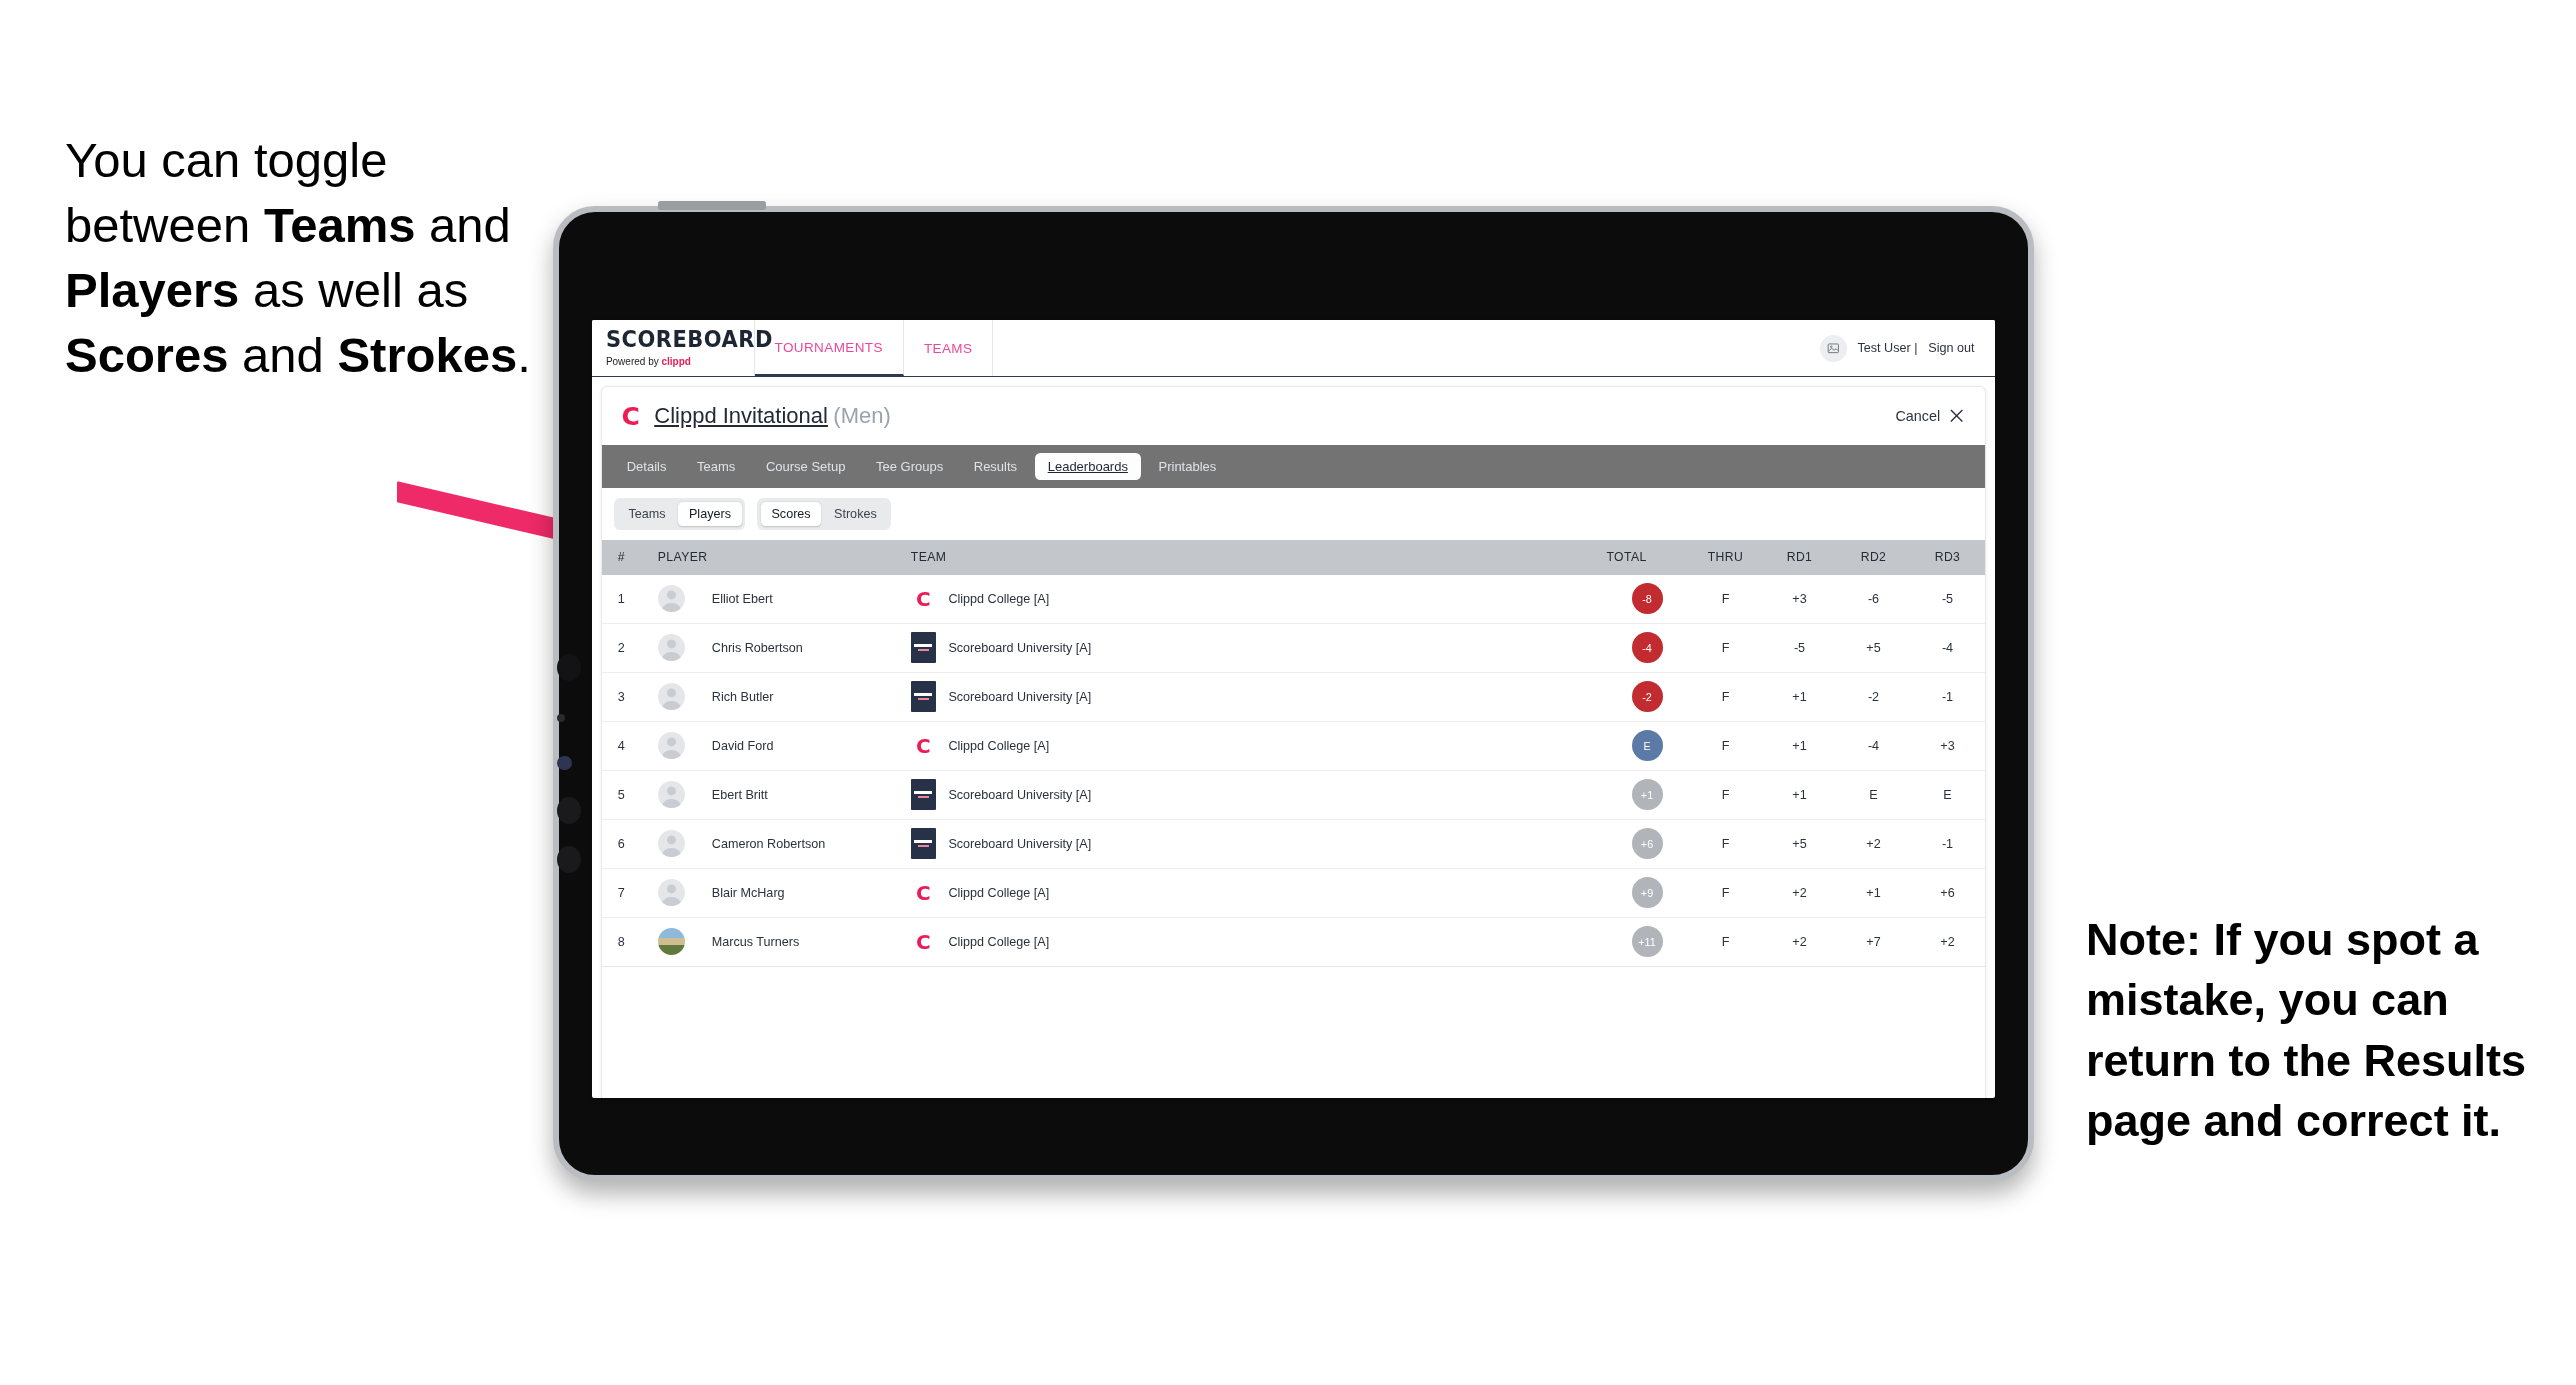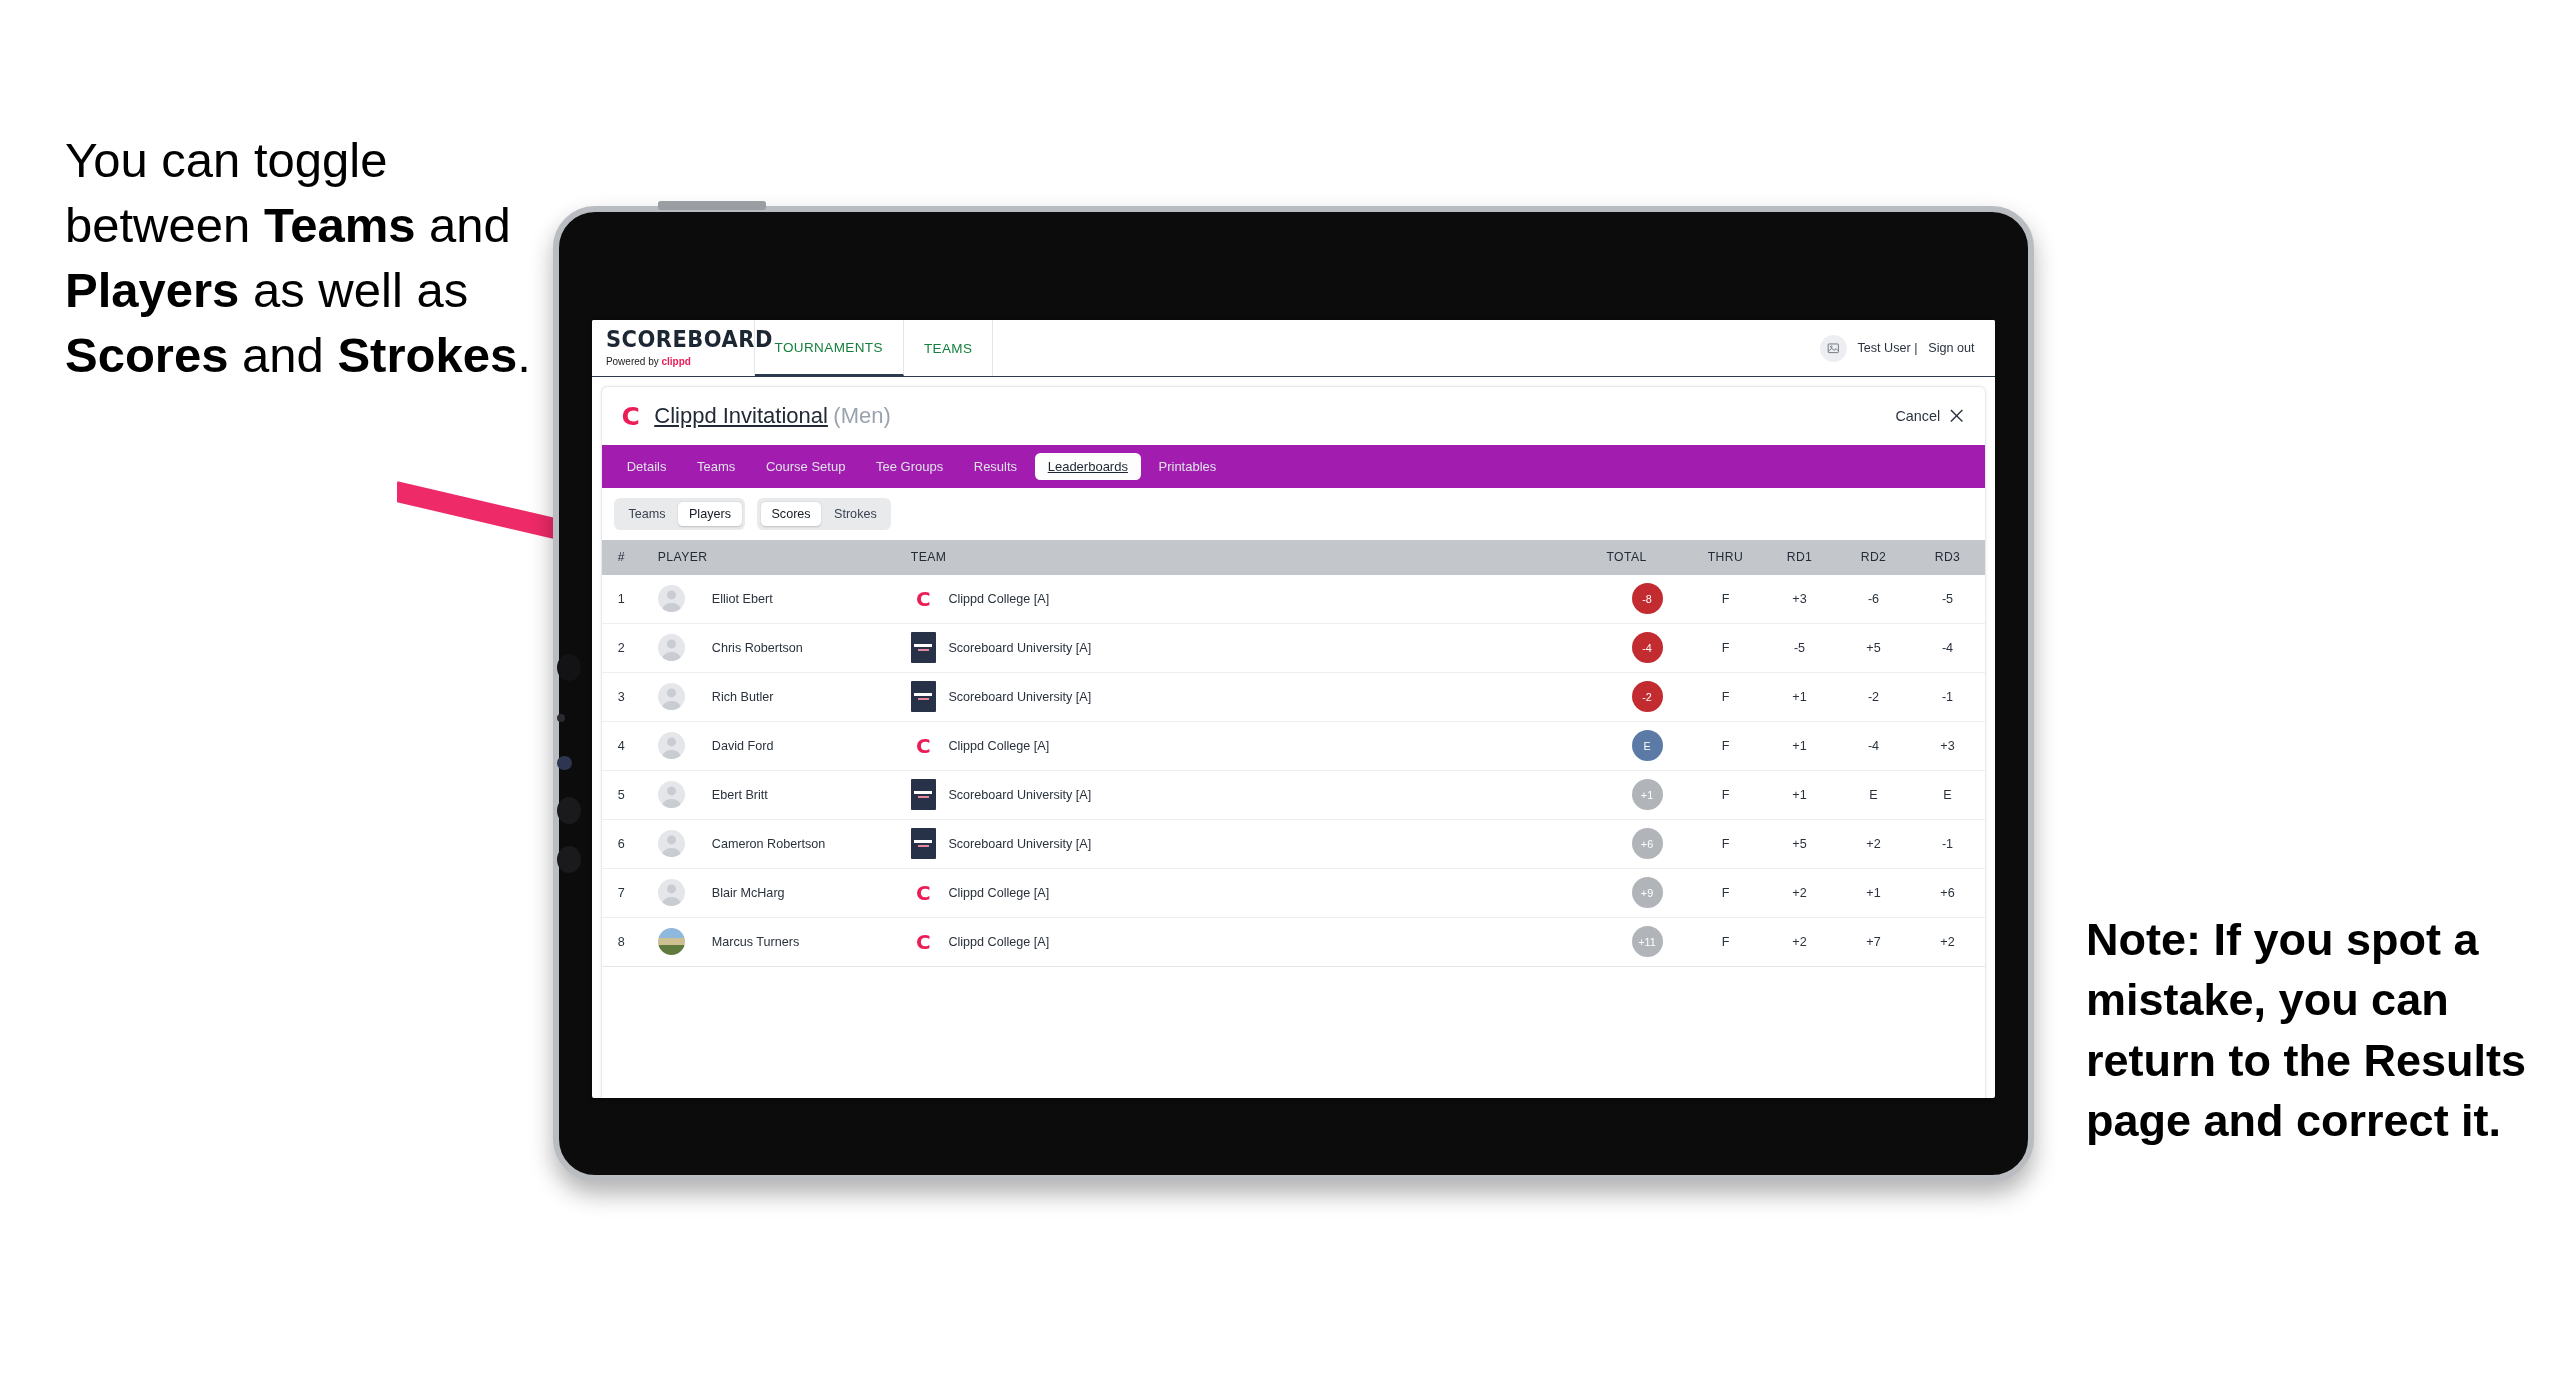--- a/index.html
+++ b/index.html
@@ -62,21 +62,21 @@
   }
   #brand-title{
     font-family:"DejaVu Sans",sans-serif;
     font-weight:700;font-size:21px;letter-spacing:0.5px;color:#1d2733;
     line-height:1;transform:scaleY(1.12);transform-origin:left center;
   }
   #brand-sub{font-size:10px;color:#222;margin-top:6.3px;}
   #brand-sub .pink{color:#ec1d56;font-weight:700;}
   .topnav{
     display:flex;align-items:center;padding:11px 20px;font-size:13.5px;
-    color:#15803d;letter-spacing:0.4px;cursor:pointer;
+    color:#ec4899;letter-spacing:0.4px;cursor:pointer;
     border-right:0.9px solid #e3e5e8;
   }
   .topnav.active{border-bottom:2.7px solid #2b3a4f;}
   #appbar-right{
     margin-left:auto;display:flex;align-items:center;gap:10.8px;padding-right:20px;
     font-size:12.6px;color:#2b3340;
   }
   #user-avatar{
     width:27px;height:27px;border-radius:50%;background:#eceef1;
     display:flex;align-items:center;justify-content:center;
@@ -95,21 +95,21 @@
   }
   #card-title{font-size:22px;color:#222a35;text-decoration:underline;}
   #card-title-gender{color:#9aa3ad;font-size:22px;margin-left:5.4px;}
   #cancel-btn{
     margin-left:auto;display:flex;align-items:center;gap:9px;
     font-size:14.4px;color:#2b3340;cursor:pointer;
   }
 
   
   #secnav{
-    background:#a21caf;height:43px;display:flex;align-items:center;
+    background:#737373;height:43px;display:flex;align-items:center;
     padding:0 12.6px;gap:5.4px;
   }
   .secnav-item{
     font-size:13px;color:#dfe3e9;padding:6.3px 12.6px;border-radius:5.4px;cursor:pointer;
   }
   .secnav-item.active{
     background:#fdfdfd;color:#1d2733;text-decoration:underline;font-weight:400;
   }
 
   

